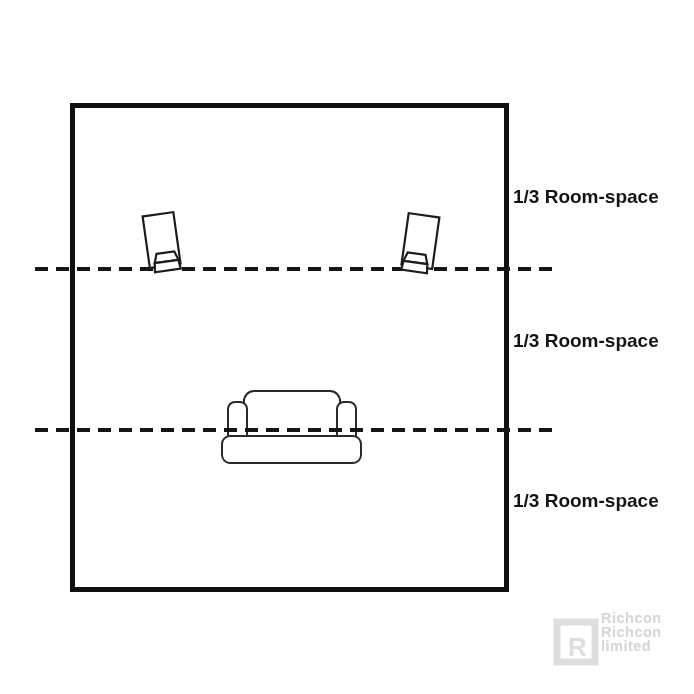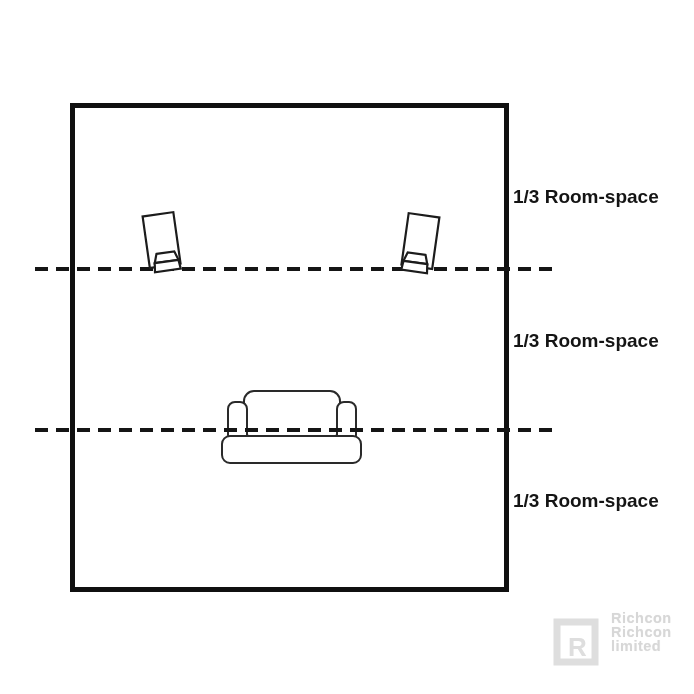--- a/index.html
+++ b/index.html
@@ -29,21 +29,20 @@
   }
   .region-label.l1{top:186px;}
   .region-label.l2{top:330px;}
   .region-label.l3{top:490px;}
   
   .wm{position:absolute;z-index:6;}
   .wm-text{
     position:absolute;left:601px;top:611px;font-weight:bold;color:#d7d7d7;
     font-size:14.5px;line-height:14px;letter-spacing:.5px;white-space:nowrap;
     text-shadow:0 0 1px #ececec;
-    margin-left:10px;
   }
   
   .hiendy{position:absolute;left:533px;top:644px;width:161px;height:50px;z-index:7;}
   .hiendy-word{
     position:absolute;left:33px;top:4px;font-size:26px;font-weight:bold;color:#111;
     letter-spacing:1px;white-space:nowrap;transform:scaleY(.95);transform-origin:left top;
   }
   .hiendy-club{
     position:absolute;left:34px;top:26px;font-size:10px;font-weight:bold;color:#111;
     letter-spacing:1.2px;border-top:2px solid #111;padding-top:1px;white-space:nowrap;

